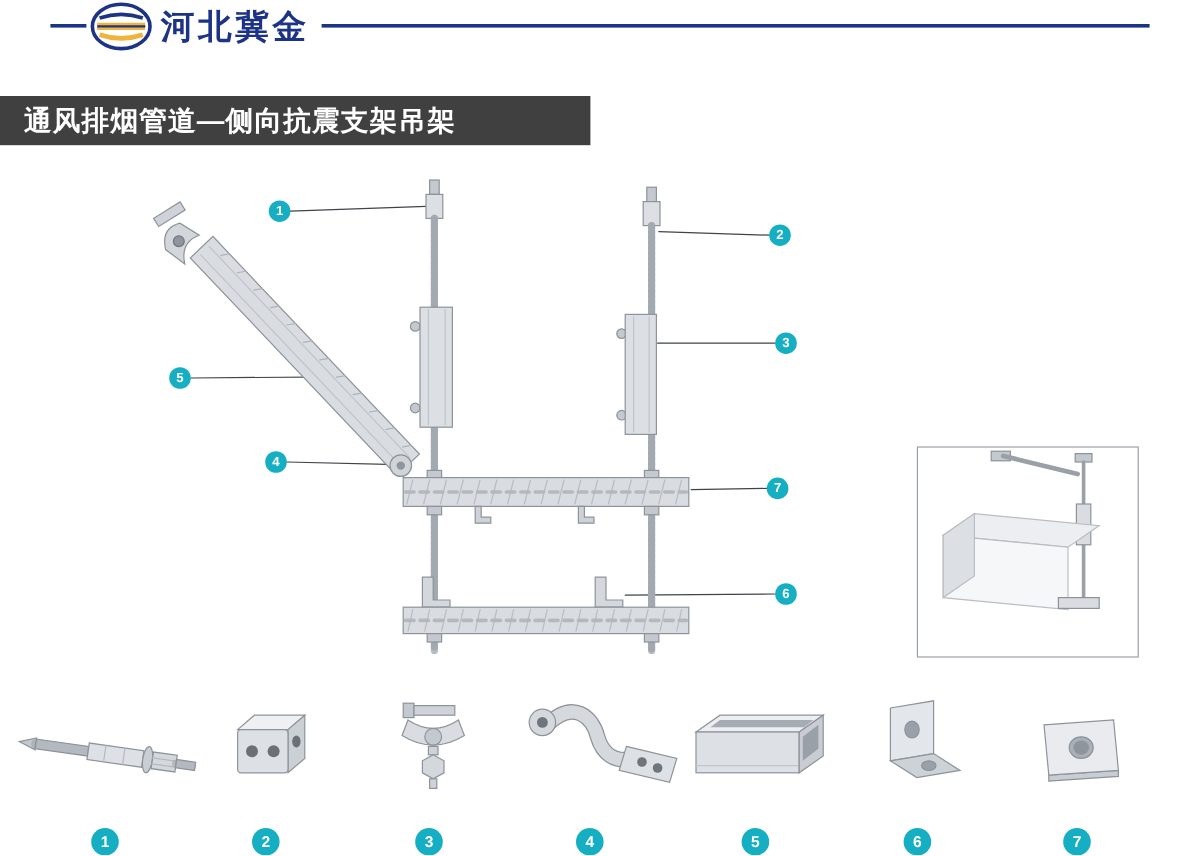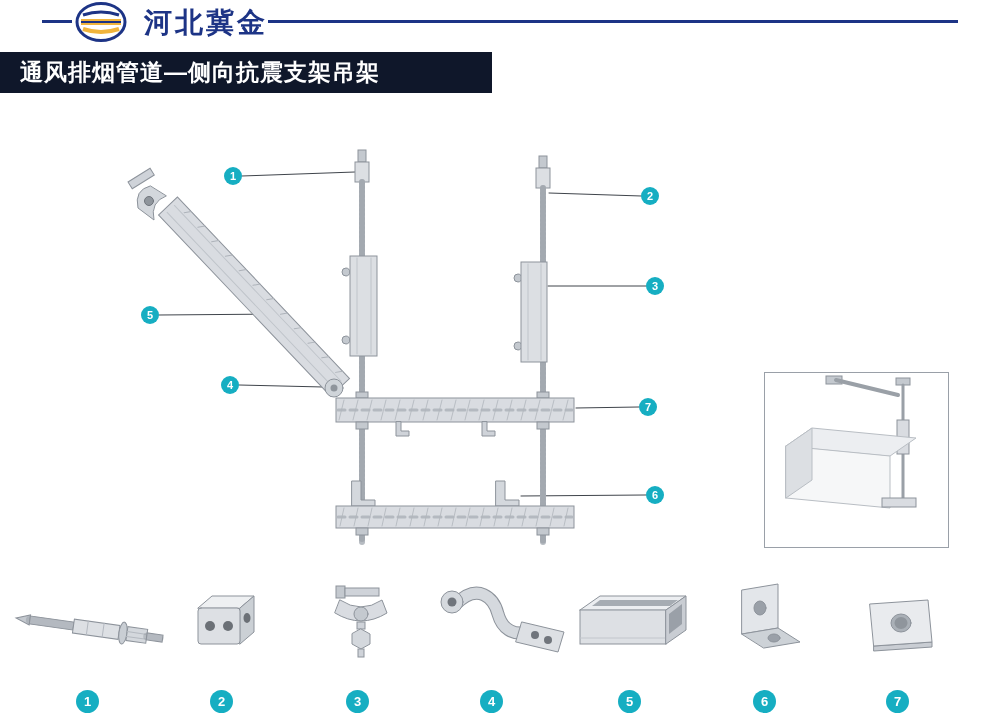--- a/index.html
+++ b/index.html
@@ -7,26 +7,26 @@
     position:relative; width:983px; height:713px; background:#ffffff;
     font-family:"Liberation Sans", sans-serif; overflow:hidden;
   }
   
   .header-rule { position:absolute; background:#1d3486; height:3px; }
   .rule-left  { left:42px;  top:20px; width:30px; }
   .rule-right { left:268px; top:20px; width:690px; }
   .logo { position:absolute; left:74px; top:1px; width:54px; height:42px; }
   .brand {
     position:absolute; left:134px; top:4px; font-size:28px; font-weight:bold;
-    color:#1d3486; letter-spacing:3px; white-space:nowrap;margin-left:10px;
+    color:#1d3486; letter-spacing:3px; white-space:nowrap;
   }
   
   .banner {
-    position:absolute; left:0; top:52px; width:492px; height:41px;
-    background:#0f172a; display:flex; align-items:center;
+    position:absolute; left:0; top:80px; width:492px; height:41px;
+    background:#404040; display:flex; align-items:center;
   }
   .banner-title {
     color:#ffffff; font-size:23px; font-weight:bold; padding-left:20px;
     letter-spacing:1px; white-space:nowrap;
   }
   
   .art { position:absolute; left:0; top:0; }
   
   .callout {
     position:absolute; width:18px; height:18px; border-radius:50%;

